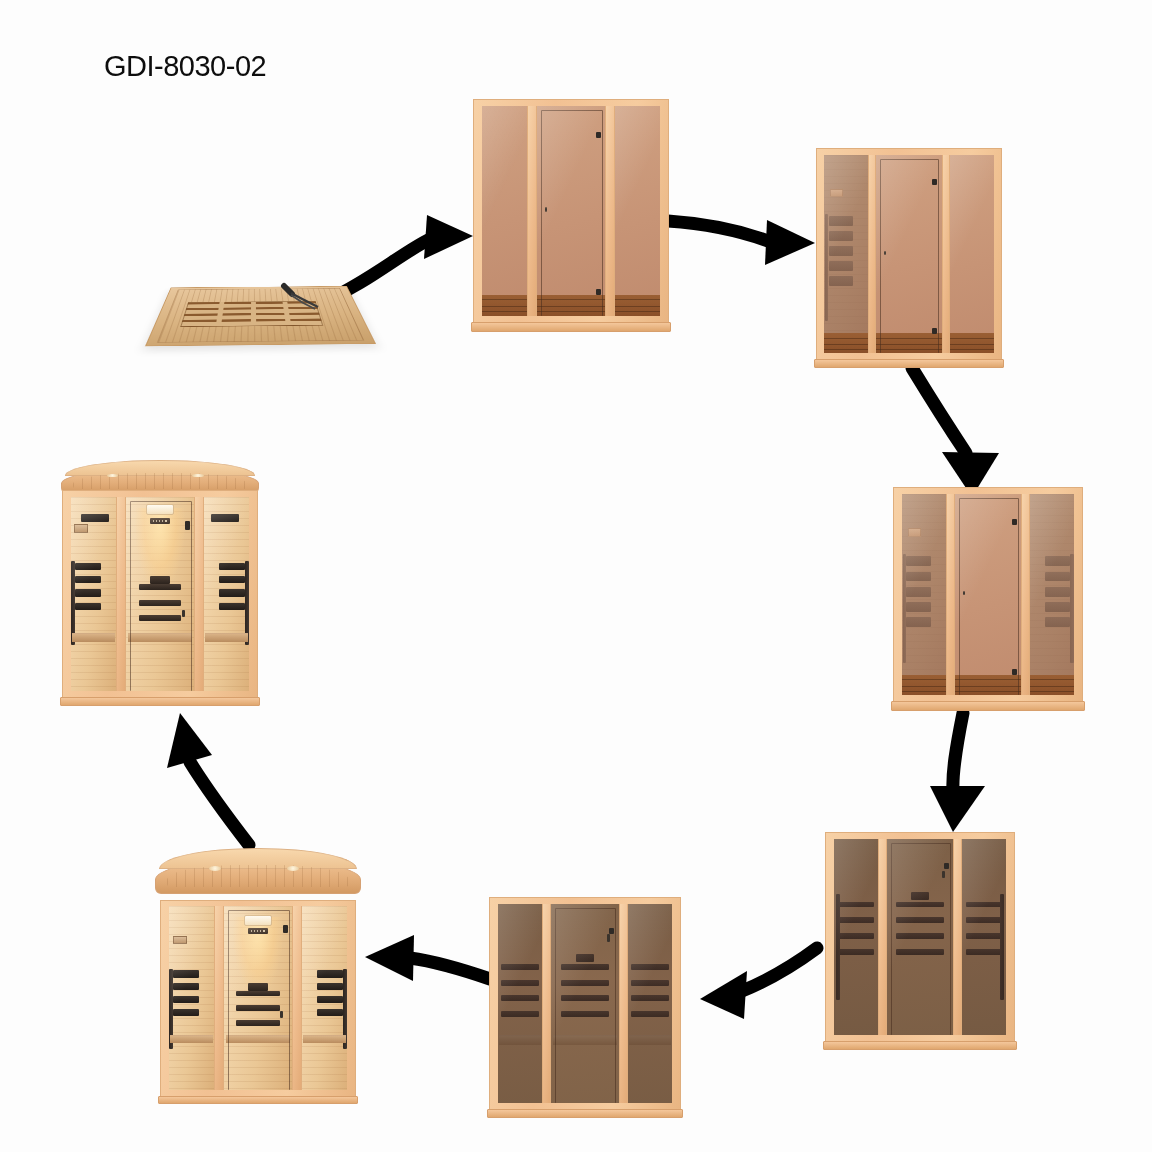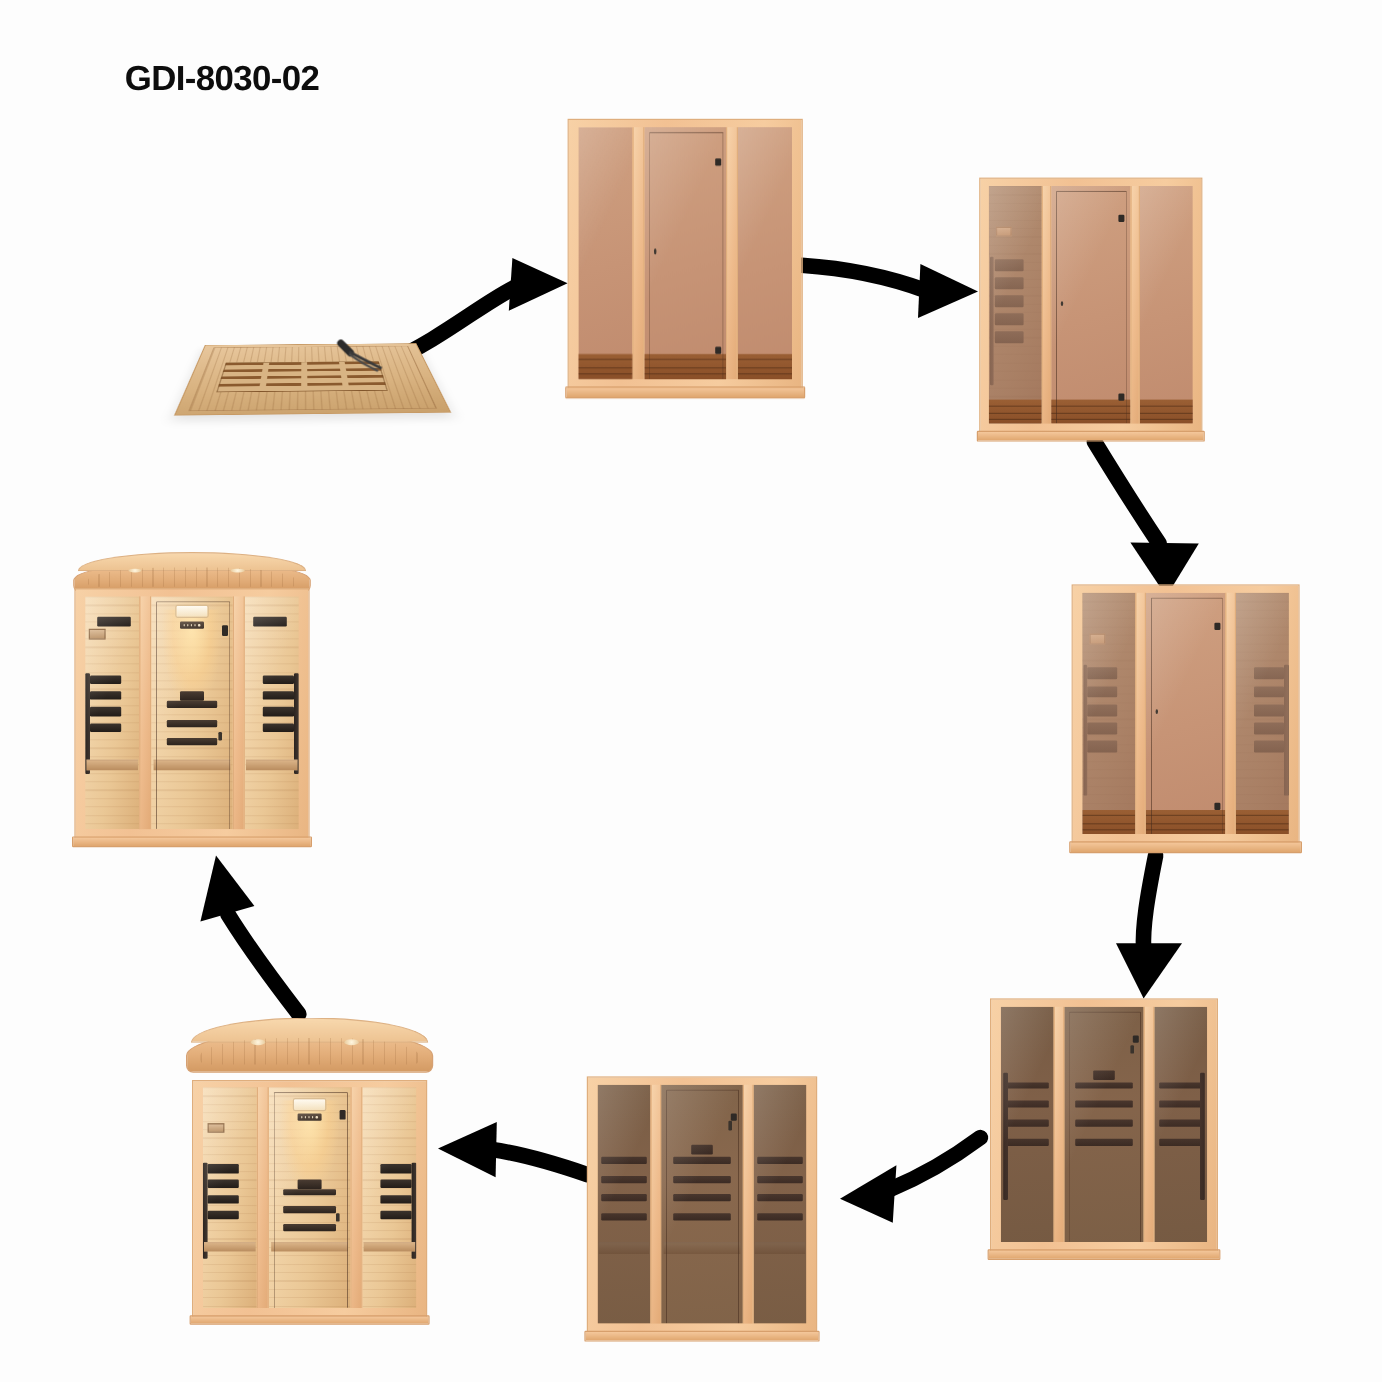--- a/index.html
+++ b/index.html
@@ -10,21 +10,21 @@
     font-family:"Liberation Sans", sans-serif;
     overflow:hidden;
     position:relative;
   }
   #stage{position:absolute;left:0;top:0;width:1152px;height:1152px;}
 
   .title{
     position:absolute;
     left:104px; top:50px;
     font-size:29px;
-    font-weight:bold;
+    font-weight:normal;
     color:#0d0d0d;
     letter-spacing:-0.5px;
     white-space:nowrap;
   }
 
   .step{position:absolute;}
 
   
   .cab{position:absolute;left:0;top:0;width:100%;height:100%;}
   .cab .frame{

